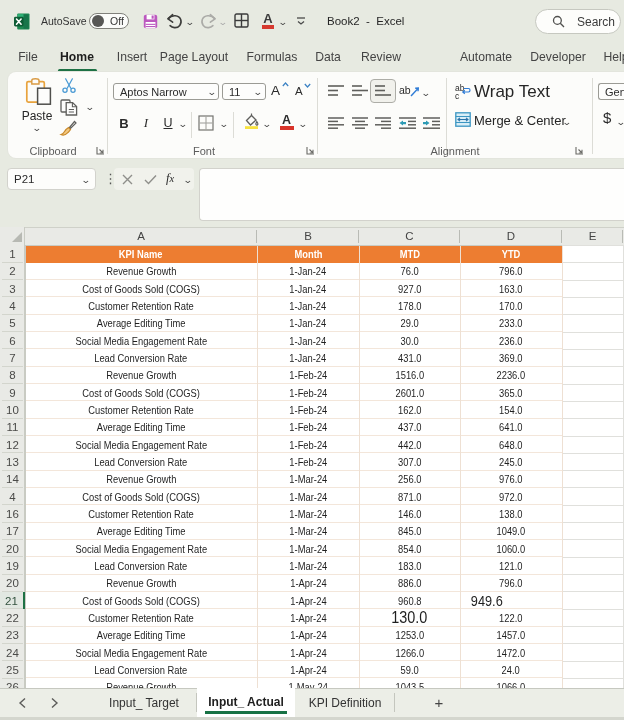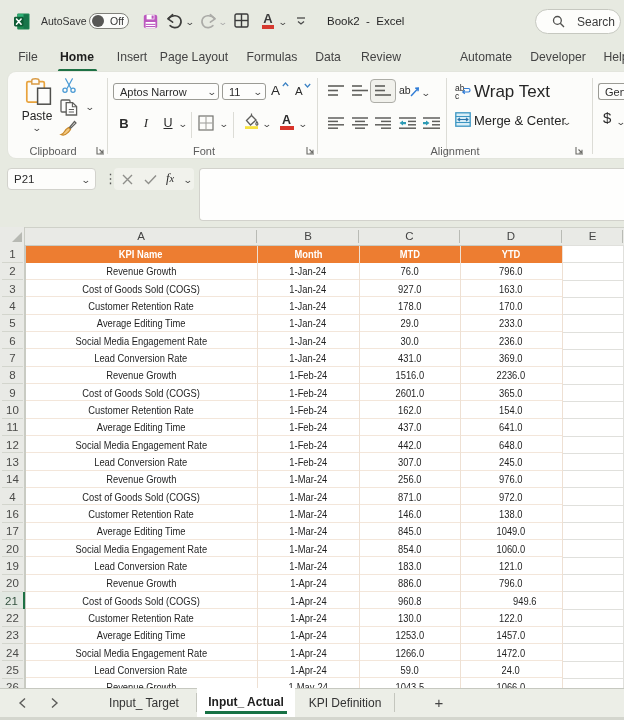--- a/index.html
+++ b/index.html
@@ -596,31 +596,31 @@
 <div class="abs" style="left:25px;top:591.90px;width:537px;height:17.32px;border-bottom:1px solid #f3e6da;box-sizing:border-box"></div>
 <div class="abs ctr" style="left:25px;top:591.90px;width:232px;height:17.32px;font-size:11px;color:#1f1f1f">
       <span class="nar">Cost of Goods Sold (COGS)</span>
     </div>
 <div class="abs ctr" style="left:257px;top:591.90px;width:102px;height:17.32px;font-size:11px;color:#1f1f1f">
       <span class="nar">1-Apr-24</span>
     </div>
 <div class="abs ctr" style="left:359px;top:591.90px;width:101px;height:17.32px;font-size:11px;color:#1f1f1f">
       <span class="nar">960.8</span>
     </div>
-<div class="abs ctr" style="left:474px;top:591.90px;width:102px;height:17.32px;font-size:11px;color:#1f1f1f">
+<div class="abs ctr" style="left:436px;top:591.90px;width:102px;height:17.32px;font-size:15px;color:#1f1f1f">
       <span class="nar">949.6</span>
     </div>
 <div class="abs" style="left:25px;top:609.22px;width:537px;height:17.32px;border-bottom:1px solid #f3e6da;box-sizing:border-box"></div>
 <div class="abs ctr" style="left:25px;top:609.22px;width:232px;height:17.32px;font-size:11px;color:#1f1f1f">
       <span class="nar">Customer Retention Rate</span>
     </div>
 <div class="abs ctr" style="left:257px;top:609.22px;width:102px;height:17.32px;font-size:11px;color:#1f1f1f">
       <span class="nar">1-Apr-24</span>
     </div>
-<div class="abs ctr" style="left:359px;top:609.22px;width:101px;height:17.32px;font-size:11px;color:#1f1f1f">
+<div class="abs ctr" style="left:359px;top:609.22px;width:101px;height:17.32px;font-size:17px;color:#1f1f1f">
       <span class="nar">130.0</span>
     </div>
 <div class="abs ctr" style="left:460px;top:609.22px;width:102px;height:17.32px;font-size:11px;color:#1f1f1f">
       <span class="nar">122.0</span>
     </div>
 <div class="abs" style="left:25px;top:626.54px;width:537px;height:17.32px;border-bottom:1px solid #f3e6da;box-sizing:border-box"></div>
 <div class="abs ctr" style="left:25px;top:626.54px;width:232px;height:17.32px;font-size:11px;color:#1f1f1f">
       <span class="nar">Average Editing Time</span>
     </div>
 <div class="abs ctr" style="left:257px;top:626.54px;width:102px;height:17.32px;font-size:11px;color:#1f1f1f">

